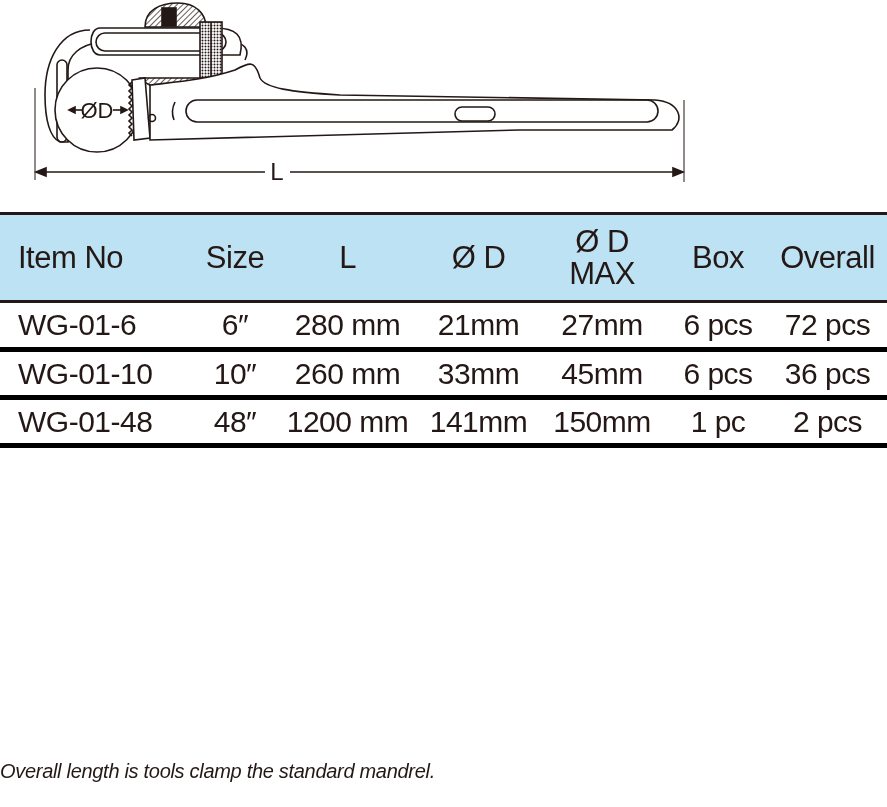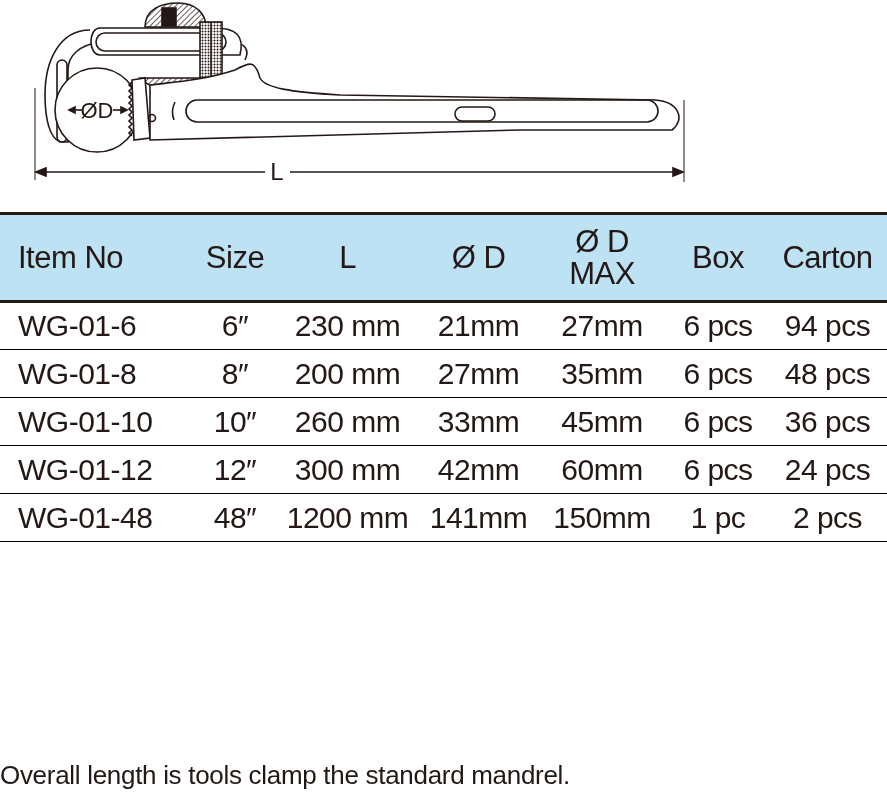--- a/index.html
+++ b/index.html
@@ -14,32 +14,32 @@
     }
     .spec-table th, .spec-table td {
       padding: 0; text-align: center; white-space: nowrap;
       font-weight: normal; letter-spacing: -0.5px;
     }
     .spec-table thead tr {
       background: #bde2f3; height: 88px;
       border-top: 3px solid #231815; border-bottom: 3px solid #231815;
     }
     .spec-table th { font-size: 31px; line-height: 32px; vertical-align: middle; text-align: center; }
-    .spec-table tbody tr { height: 48px; border-bottom: 1px solid #000000; }
+    .spec-table tbody tr { height: 48px; border-bottom: 5px solid #000000; }
     .spec-table td { font-size: 30px; vertical-align: middle; }
     .c-item { width: 178px; text-align: left !important; padding-left: 18px !important; }
     .c-size { width: 78px; }
     .c-l { width: 147px; }
     .c-d { width: 115px; }
     .c-dmax { width: 132px; }
     .c-box { width: 100px; }
     .c-carton { width: 119px; }
     .footnote {
-      position: absolute; left: 0; top: 760px; font-size: 26px;
-      letter-spacing: -0.3px; white-space: nowrap;
+      position: absolute; left: 0; top: 760px; font-size: 20px;
+      letter-spacing: -0.3px; white-space: nowrap; font-style: italic;
     }
   </style>
 </head>
 <body>
 
 <svg class="drawing" viewBox="0 0 700 200" xmlns="http://www.w3.org/2000/svg">
   <defs>
     <pattern id="hatch" width="4" height="4" patternUnits="userSpaceOnUse" patternTransform="rotate(45)">
       <line x1="0" y1="0" x2="0" y2="4" stroke="#231815" stroke-width="1.4"></line>
     </pattern>
@@ -96,59 +96,41 @@
     <tr>
       <th class="c-item">Item No</th>
       <th class="c-size">Size</th>
       <th class="c-l">L</th>
       <th class="c-d">Ø D</th>
       <th class="c-dmax">
         <div>Ø D</div>
         <div>MAX</div>
       </th>
       <th class="c-box">Box</th>
-      <th class="c-carton">Carton</th>
+      <th class="c-carton">Overall</th>
     </tr>
   </thead>
   <tbody id="table-body">
       <tr>
         <td class="c-item">WG-01-6</td>
         <td class="c-size">6″</td>
-        <td class="c-l">230 mm</td>
+        <td class="c-l">280 mm</td>
         <td class="c-d">21mm</td>
         <td class="c-dmax">27mm</td>
         <td class="c-box">6 pcs</td>
-        <td class="c-carton">94 pcs</td>
-      </tr>
-      <tr>
-        <td class="c-item">WG-01-8</td>
-        <td class="c-size">8″</td>
-        <td class="c-l">200 mm</td>
-        <td class="c-d">27mm</td>
-        <td class="c-dmax">35mm</td>
-        <td class="c-box">6 pcs</td>
-        <td class="c-carton">48 pcs</td>
+        <td class="c-carton">72 pcs</td>
       </tr>
       <tr>
         <td class="c-item">WG-01-10</td>
         <td class="c-size">10″</td>
         <td class="c-l">260 mm</td>
         <td class="c-d">33mm</td>
         <td class="c-dmax">45mm</td>
         <td class="c-box">6 pcs</td>
         <td class="c-carton">36 pcs</td>
-      </tr>
-      <tr>
-        <td class="c-item">WG-01-12</td>
-        <td class="c-size">12″</td>
-        <td class="c-l">300 mm</td>
-        <td class="c-d">42mm</td>
-        <td class="c-dmax">60mm</td>
-        <td class="c-box">6 pcs</td>
-        <td class="c-carton">24 pcs</td>
       </tr>
       <tr>
         <td class="c-item">WG-01-48</td>
         <td class="c-size">48″</td>
         <td class="c-l">1200 mm</td>
         <td class="c-d">141mm</td>
         <td class="c-dmax">150mm</td>
         <td class="c-box">1 pc</td>
         <td class="c-carton">2 pcs</td>
       </tr>

